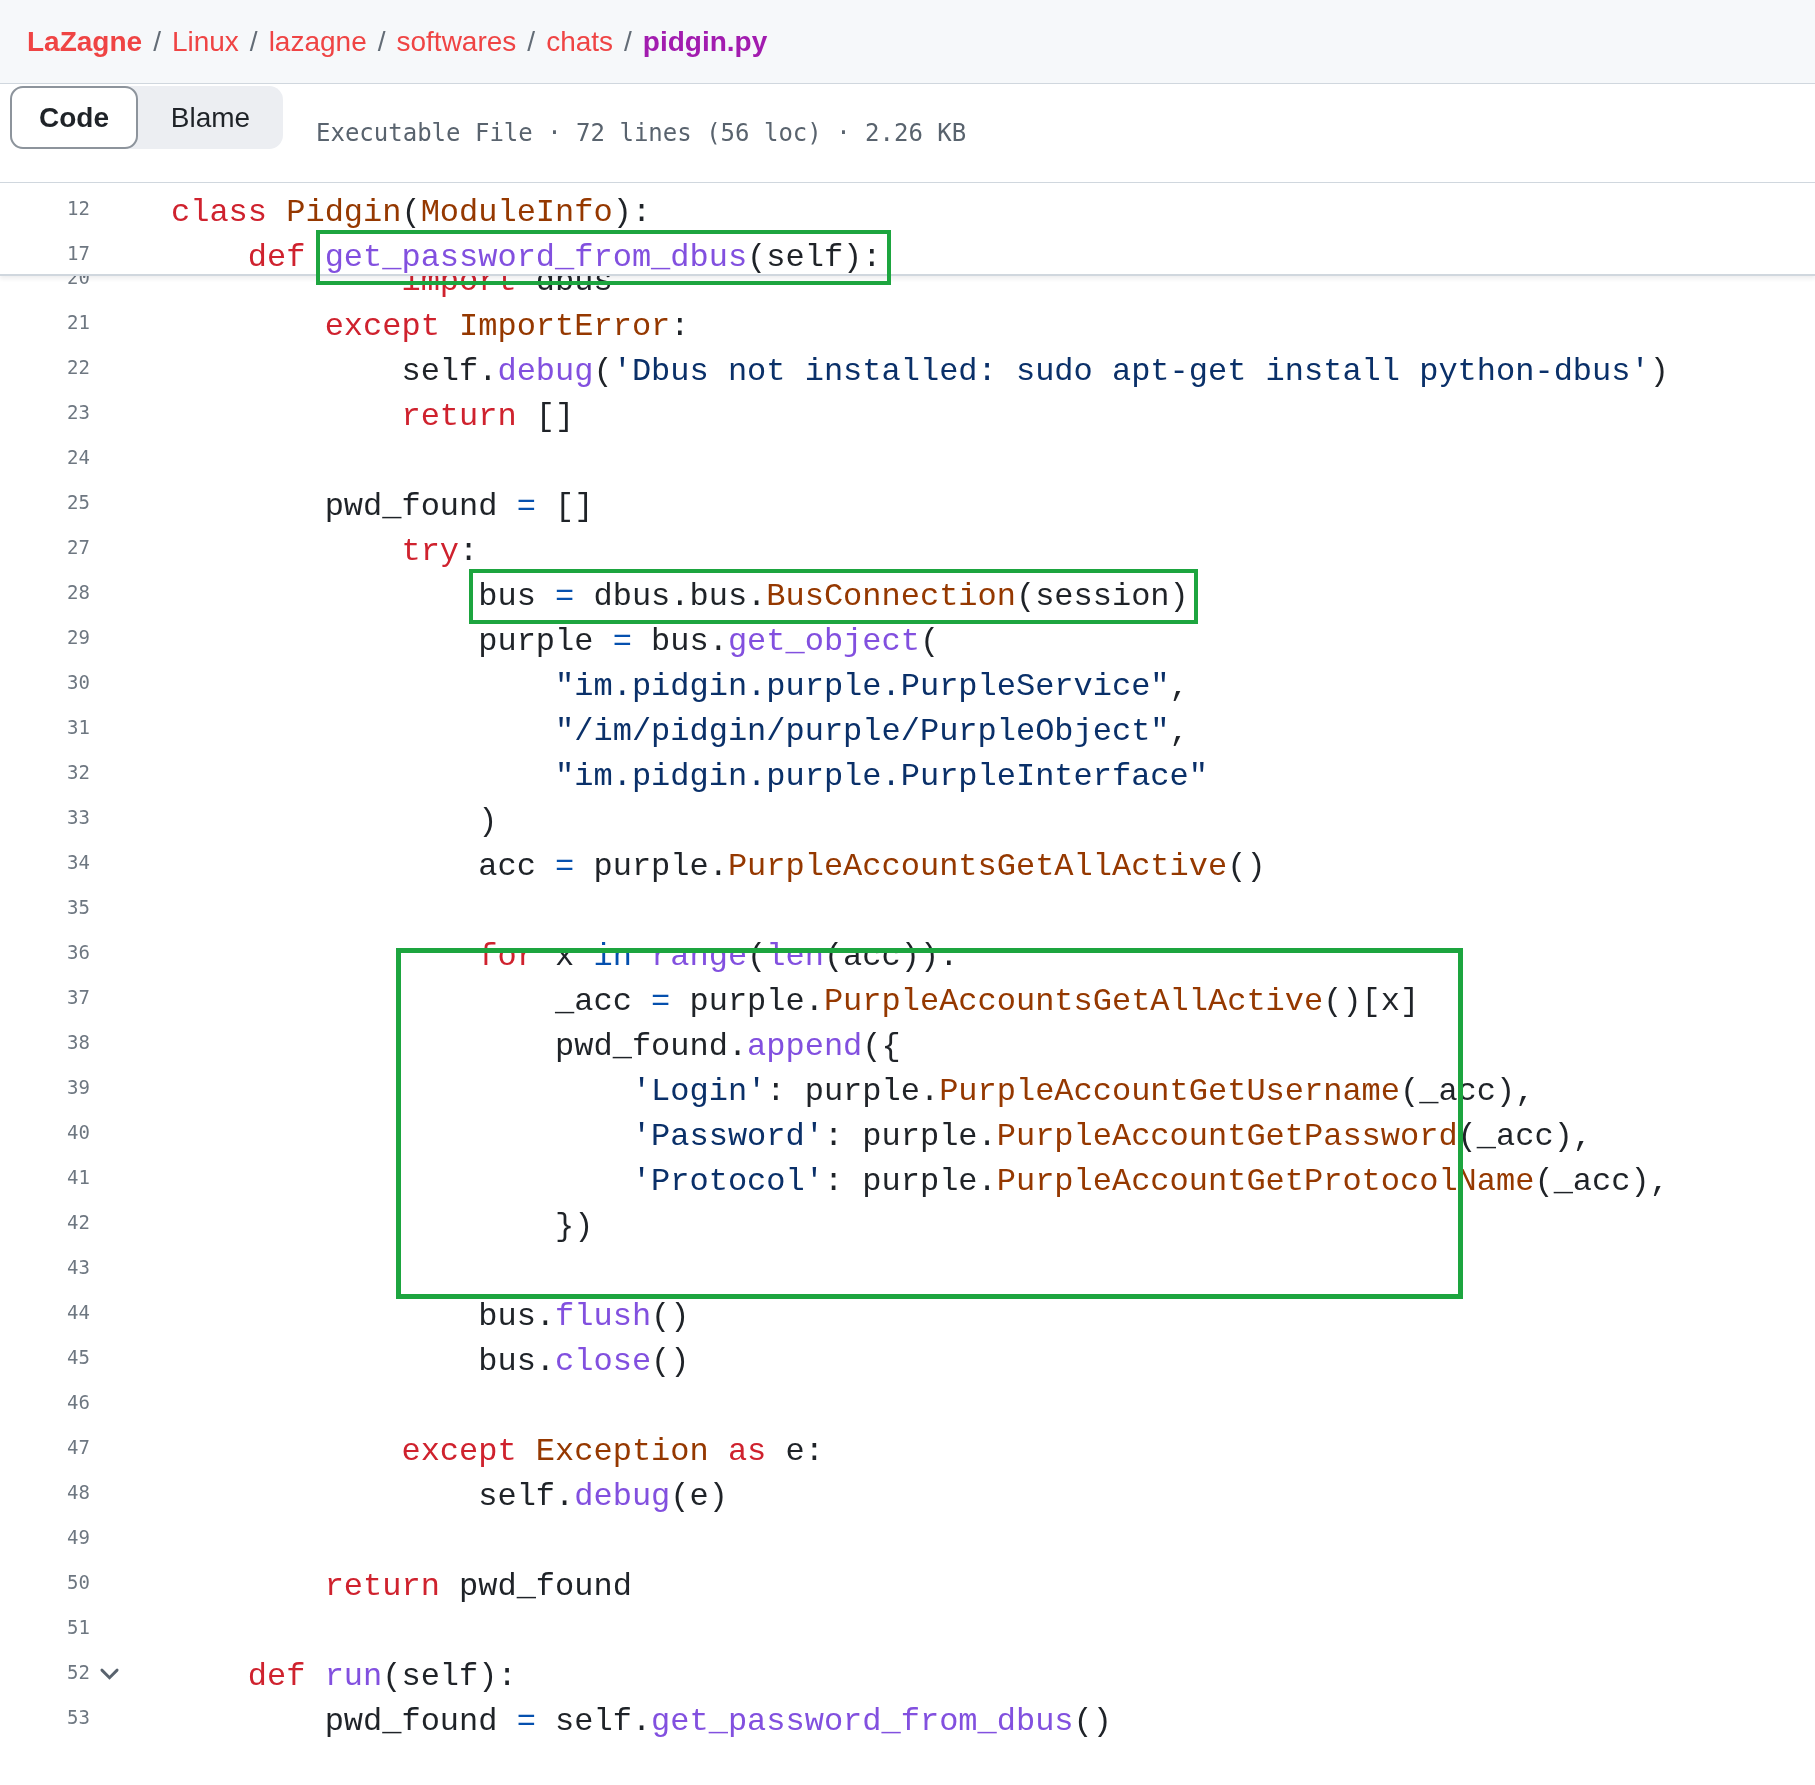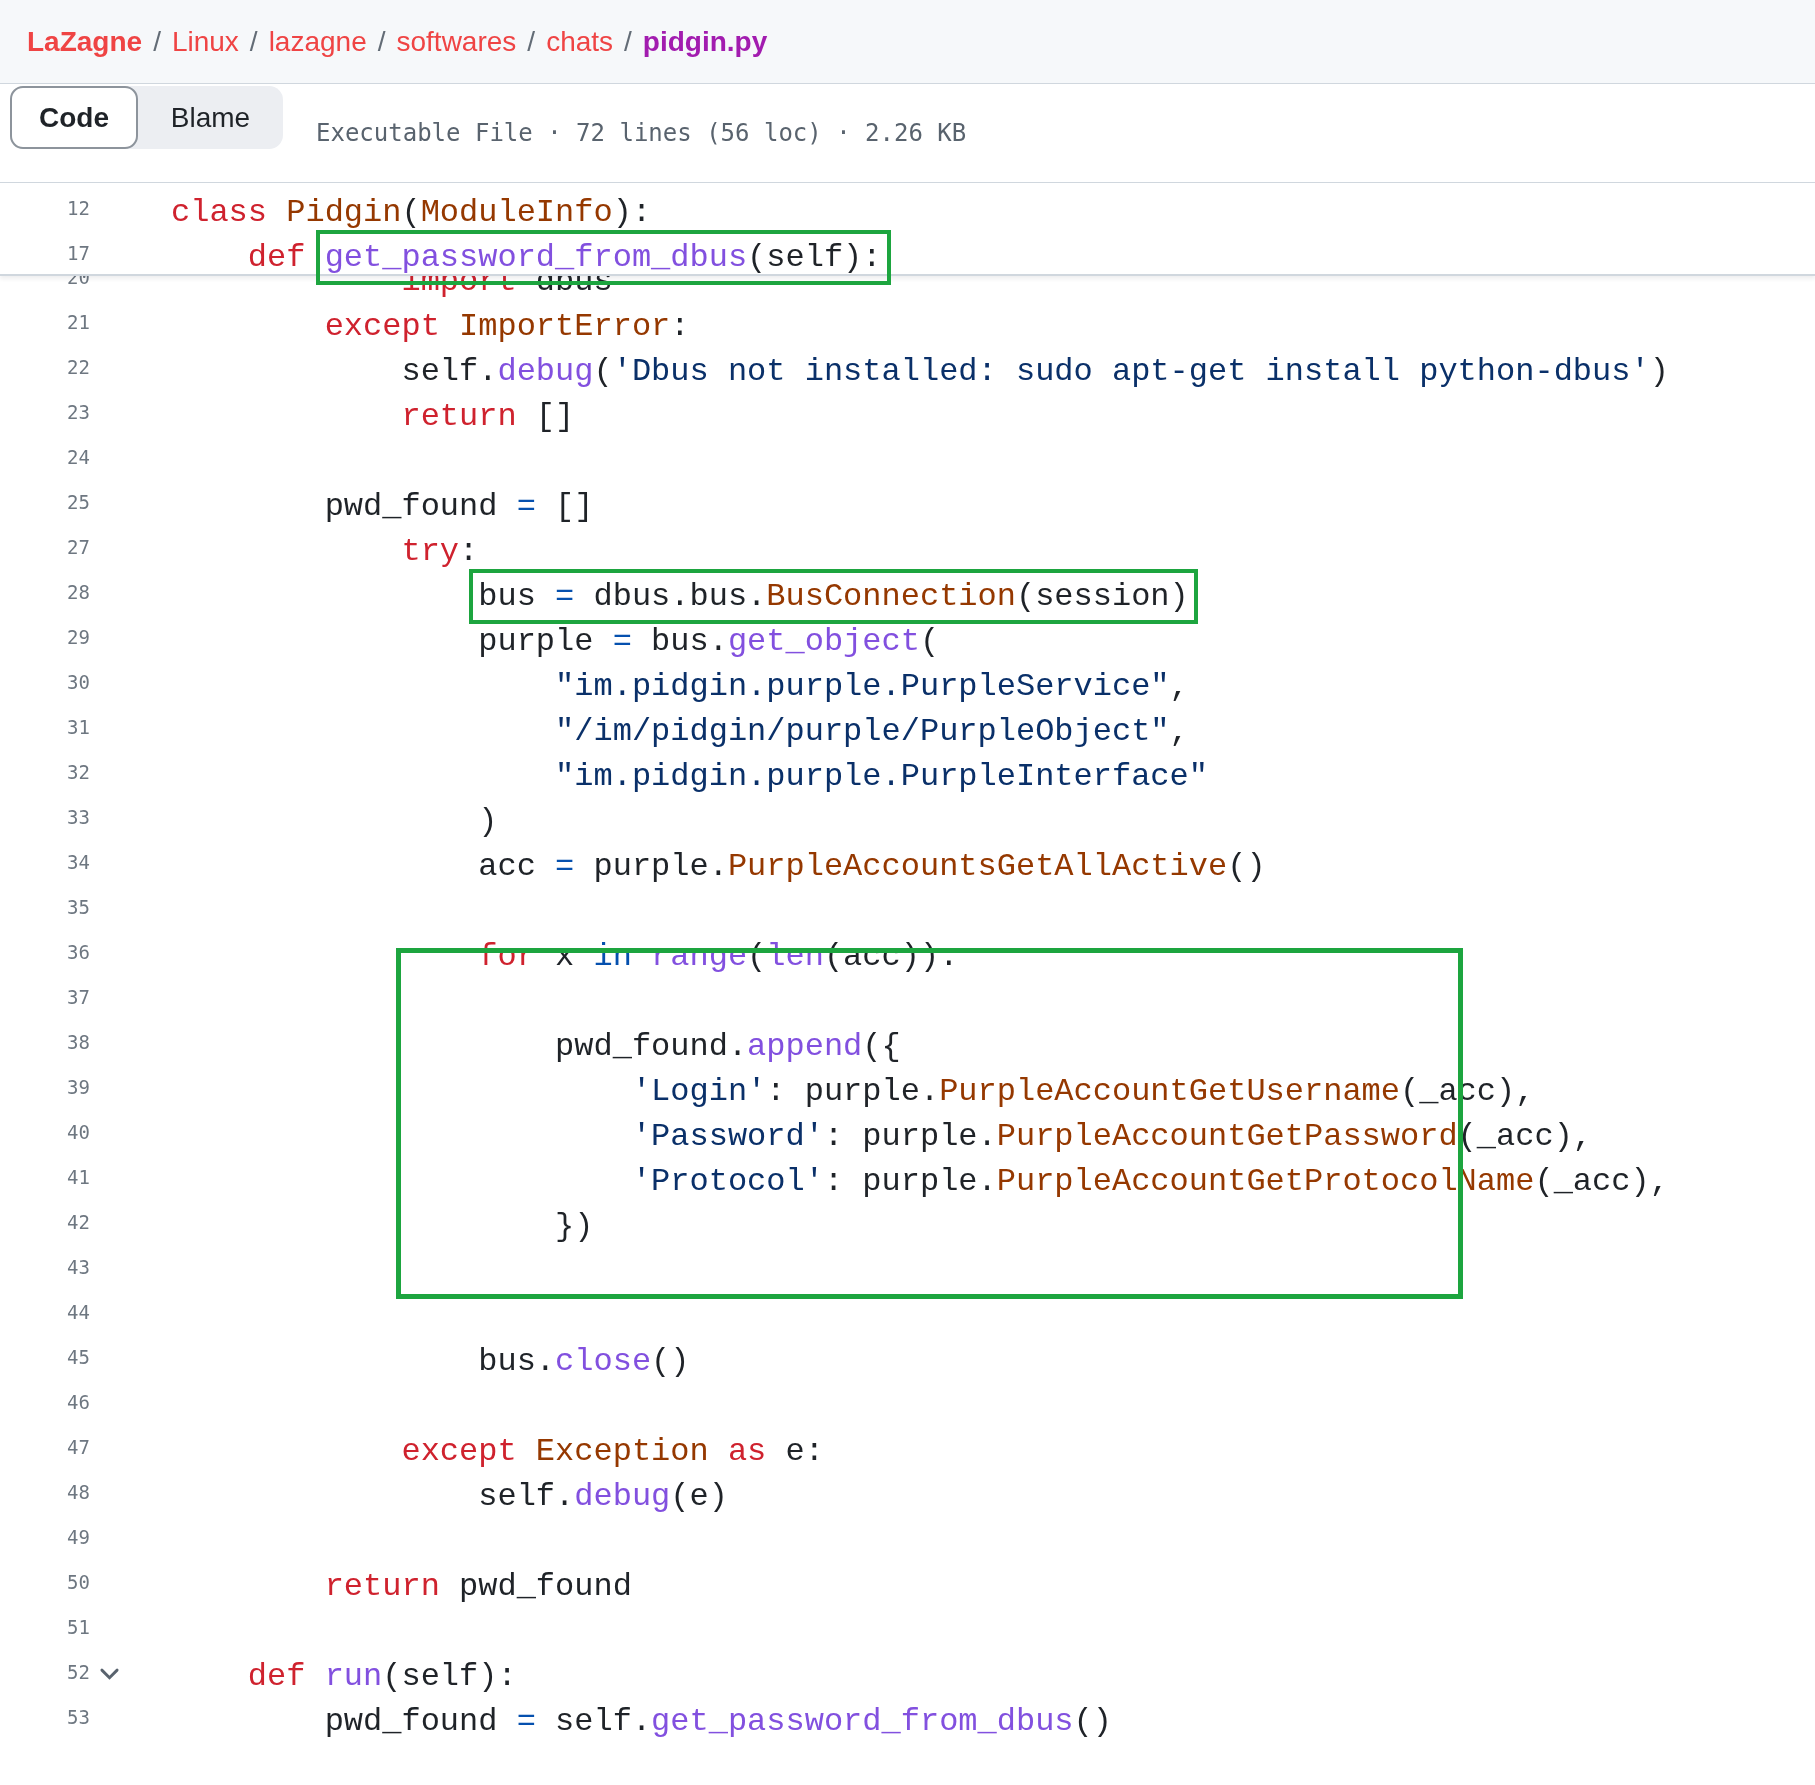--- a/index.html
+++ b/index.html
@@ -135,20 +135,21 @@
       <div class="crow">
         <div class="ln">35</div>
         <pre class="codepre"></pre>
       </div>
       <div class="crow">
         <div class="ln">36</div>
         <pre class="codepre">                <span class="tk-kw">for</span><span class="tk-pl"> x </span><span class="tk-op">in</span><span class="tk-pl"> </span><span class="tk-fn">range</span><span class="tk-pl">(</span><span class="tk-fn">len</span><span class="tk-pl">(acc)):</span></pre>
       </div>
       <div class="crow">
         <div class="ln">37</div>
+        <pre class="codepre">                    <span class="tk-pl">_acc </span><span class="tk-op">=</span><span class="tk-pl"> purple.</span><span class="tk-cl">PurpleAccountsGetAllActive</span><span class="tk-pl">()[x]</span></pre>
       </div>
       <div class="crow">
         <div class="ln">38</div>
         <pre class="codepre">                    <span class="tk-pl">pwd_found.</span><span class="tk-fn">append</span><span class="tk-pl">({</span></pre>
       </div>
       <div class="crow">
         <div class="ln">39</div>
         <pre class="codepre">                        <span class="tk-st">'Login'</span><span class="tk-pl">: purple.</span><span class="tk-cl">PurpleAccountGetUsername</span><span class="tk-pl">(_acc),</span></pre>
       </div>
       <div class="crow">
@@ -162,20 +163,21 @@
       <div class="crow">
         <div class="ln">42</div>
         <pre class="codepre">                    <span class="tk-pl">})</span></pre>
       </div>
       <div class="crow">
         <div class="ln">43</div>
         <pre class="codepre"></pre>
       </div>
       <div class="crow">
         <div class="ln">44</div>
+        <pre class="codepre">                <span class="tk-pl">bus.</span><span class="tk-fn">flush</span><span class="tk-pl">()</span></pre>
       </div>
       <div class="crow">
         <div class="ln">45</div>
         <pre class="codepre">                <span class="tk-pl">bus.</span><span class="tk-fn">close</span><span class="tk-pl">()</span></pre>
       </div>
       <div class="crow">
         <div class="ln">46</div>
         <pre class="codepre"></pre>
       </div>
       <div class="crow">

